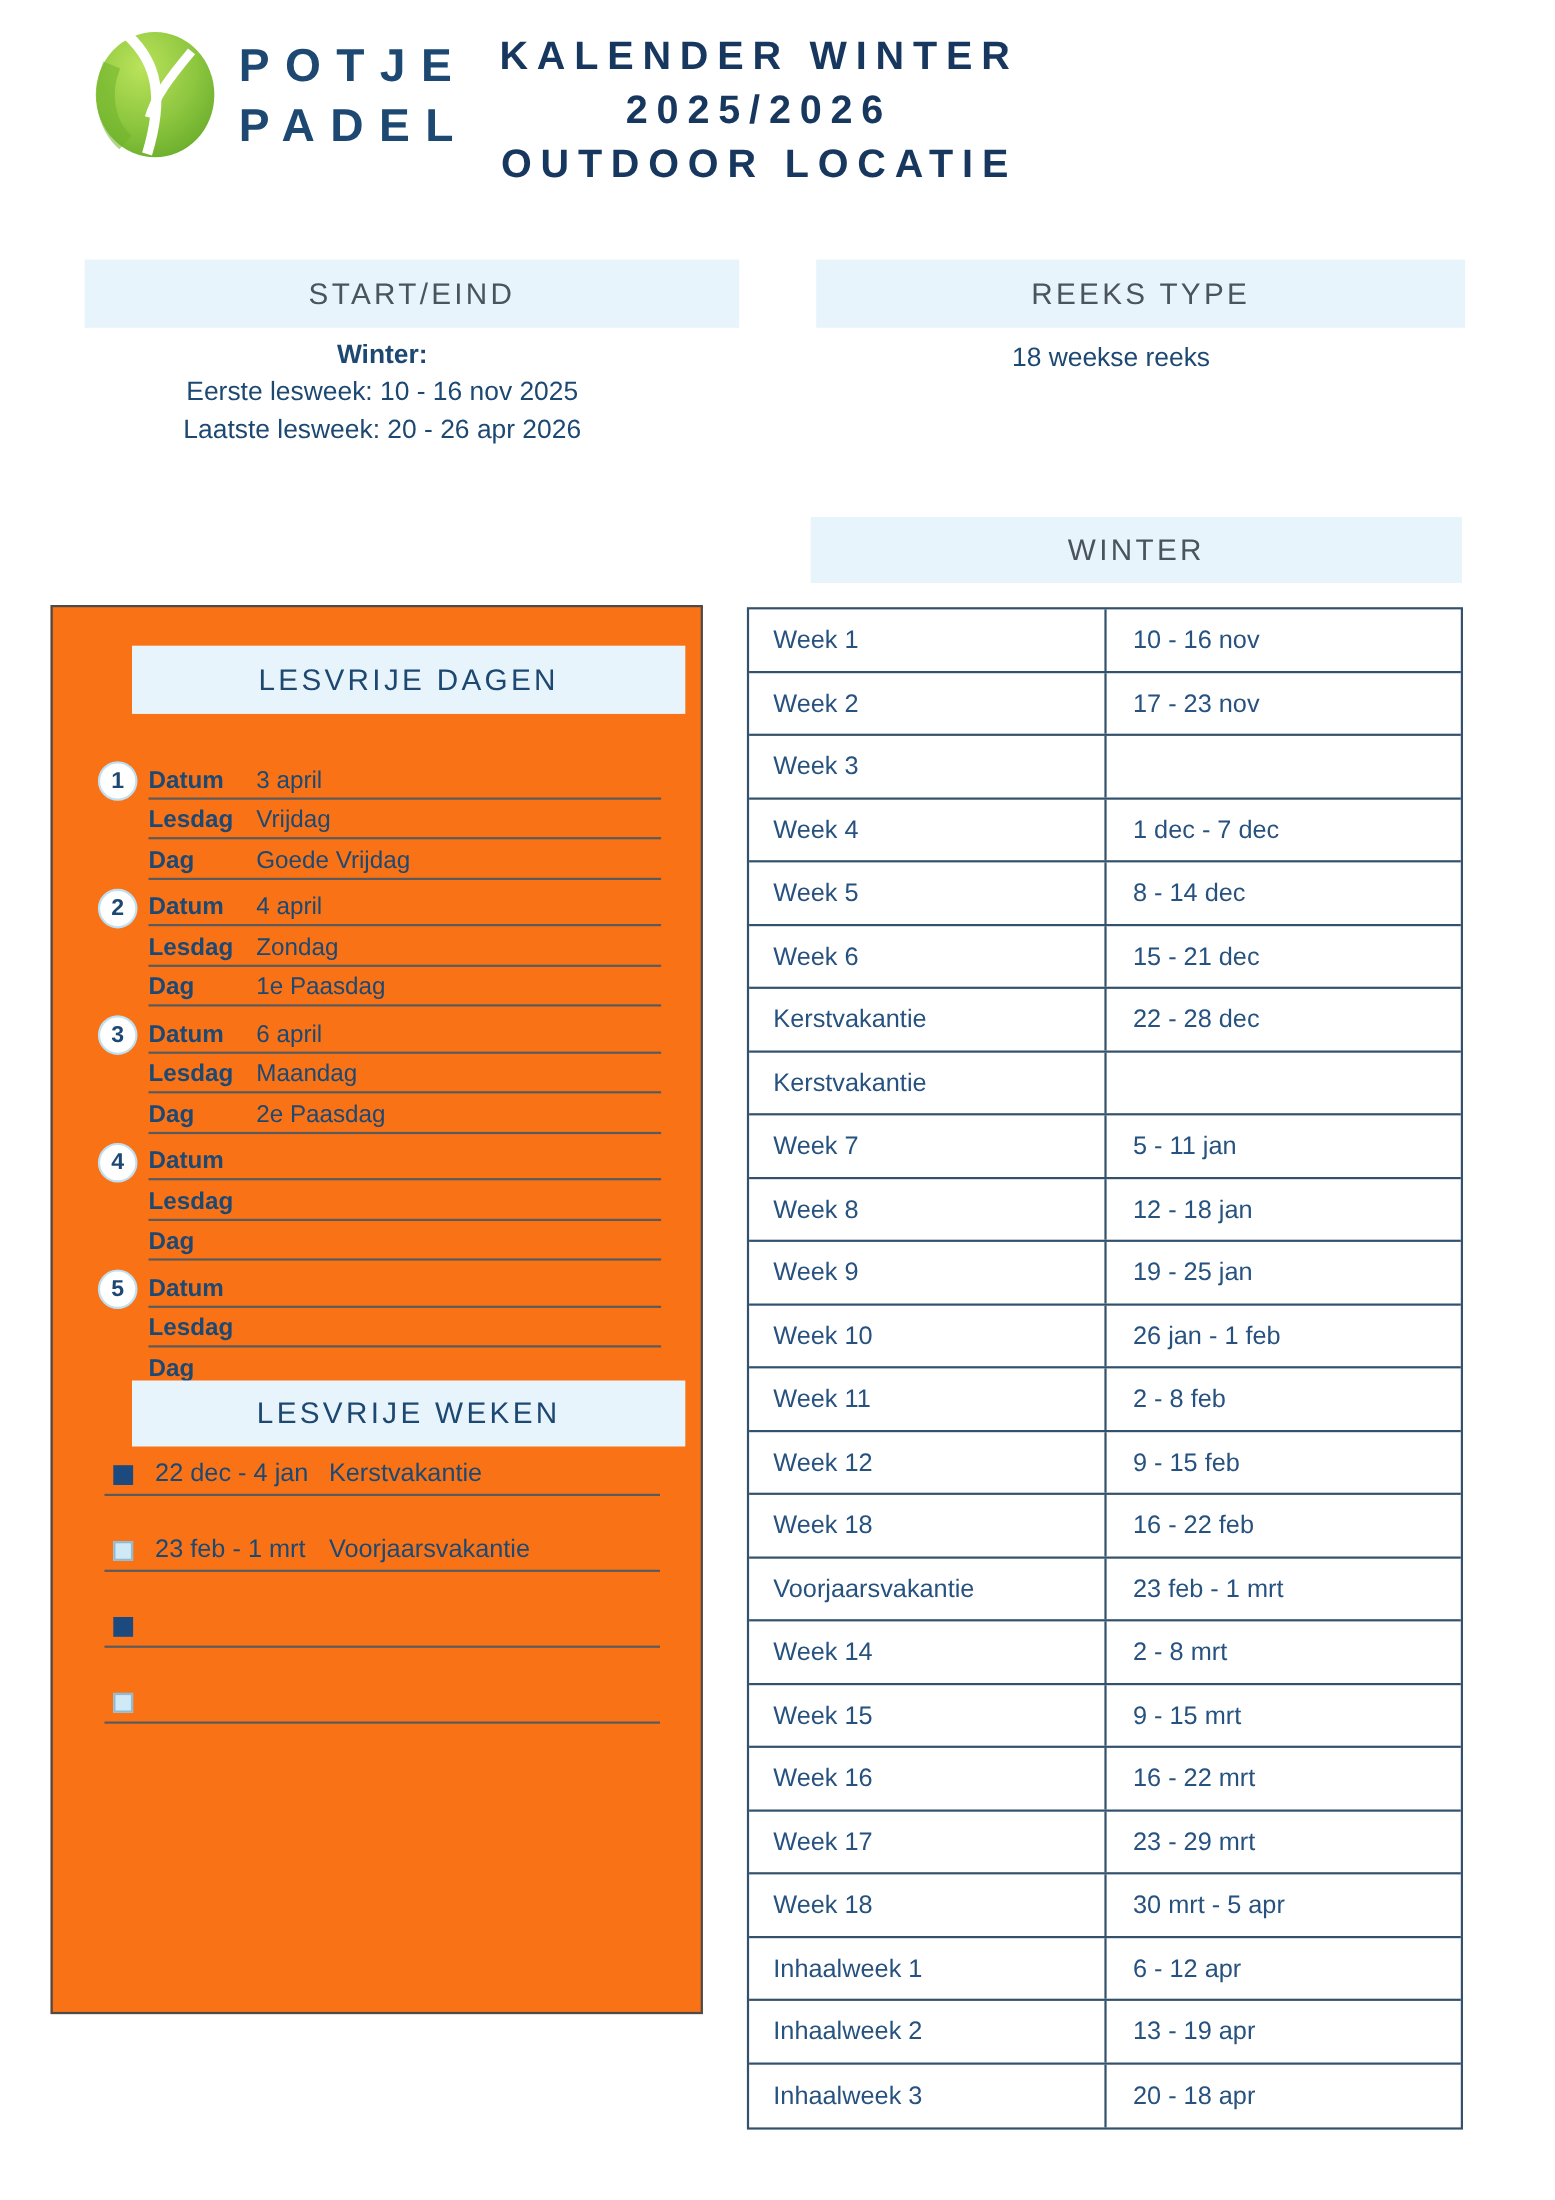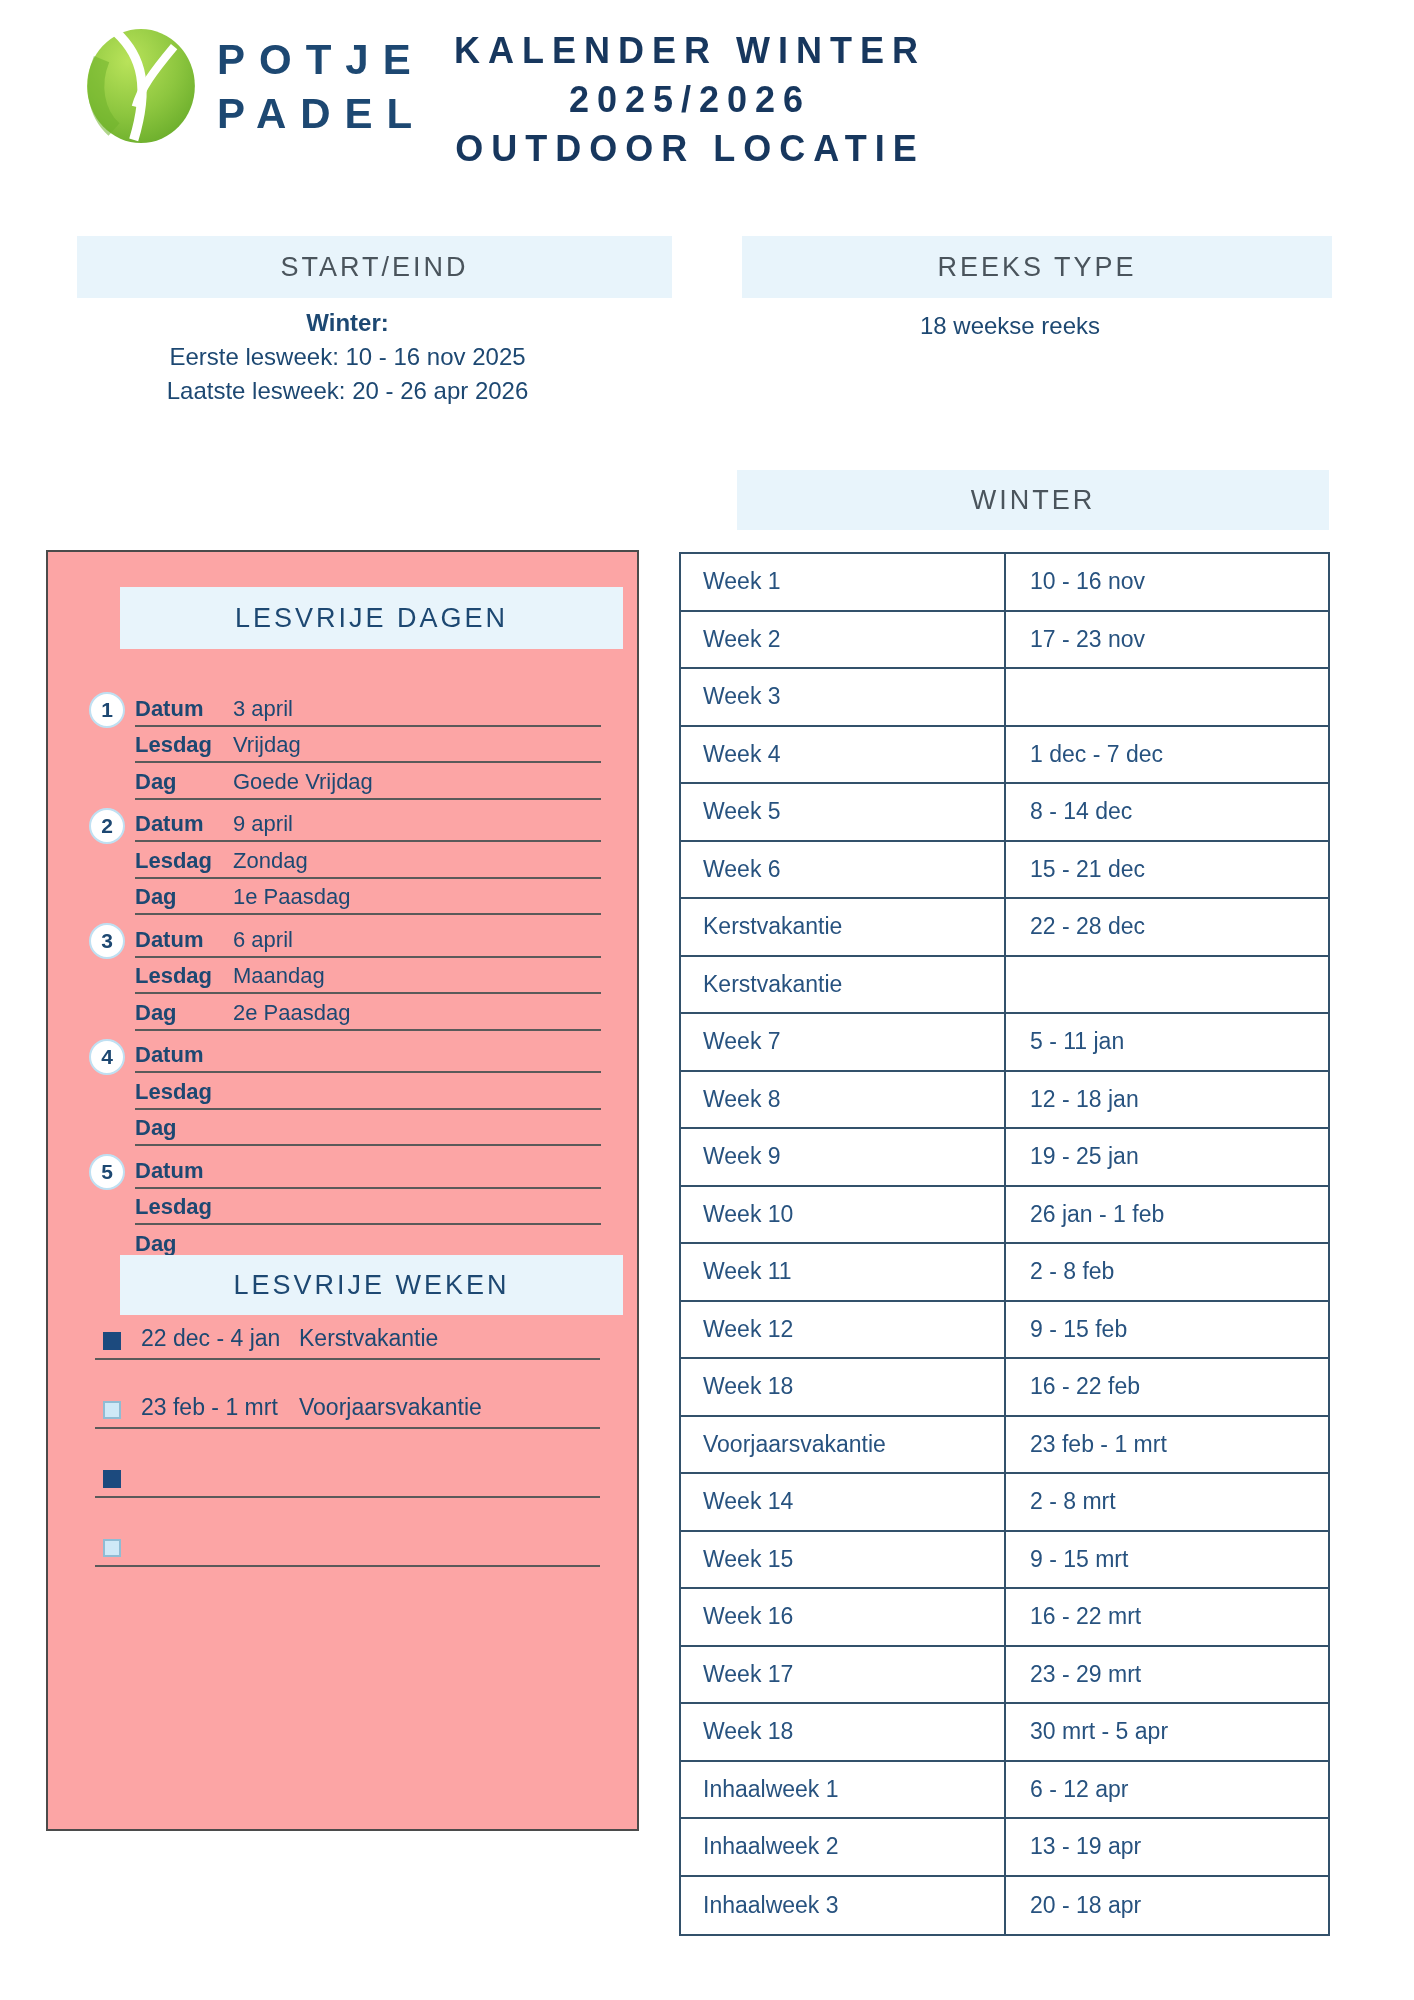--- a/index.html
+++ b/index.html
@@ -39,21 +39,21 @@
   
   .wtable{position:absolute;left:679px;top:552px;width:651px;border:2px solid var(--table_border);}
   .wrow{display:flex;height:57.5px;border-bottom:2px solid var(--table_border);}
   .wrow:last-child{border-bottom:none;}
   .wc1{width:325px;border-right:2px solid var(--table_border);display:flex;align-items:center;
     padding-left:22px;color:var(--table_text);font-size:23px;}
   .wc2{flex:1;display:flex;align-items:center;padding-left:24px;color:var(--table_text);font-size:23px;}
 
   
   .lbox{position:absolute;left:46px;top:550px;width:593px;height:1281px;
-    border:2px solid var(--box_border);background:#fca5a5;}
+    border:2px solid var(--box_border);background:#f97316;}
   .band-dagen{left:45px;top:35px;width:503px;height:62px;position:absolute;
     color:var(--navy);}
   .band-weken{left:45px;top:703px;width:503px;height:60px;position:absolute;
     color:var(--navy);}
 
   .lv-list{position:absolute;left:45px;top:138px;width:508px;}
   .lv-item{position:relative;padding-left:42px;margin-bottom:6px;}
   .lv-num{position:absolute;left:-4px;top:2px;width:36px;height:36px;border:2px solid var(--circle_border);
     border-radius:50%;color:var(--navy);font-weight:bold;font-size:21px;
     display:flex;align-items:center;justify-content:center;background:#fff;}
@@ -249,21 +249,21 @@
     <div class="lv-row">
       <span class="lv-label">Dag</span>
             <span class="lv-value">Goede Vrijdag</span>
     </div>
   </div>
 
   <div class="lv-item">
     <div class="lv-num">2</div>
     <div class="lv-row">
       <span class="lv-label">Datum</span>
-            <span class="lv-value">9 april</span>
+            <span class="lv-value">4 april</span>
     </div>
     <div class="lv-row">
       <span class="lv-label">Lesdag</span>
             <span class="lv-value">Zondag</span>
     </div>
     <div class="lv-row">
       <span class="lv-label">Dag</span>
             <span class="lv-value">1e Paasdag</span>
     </div>
   </div>

